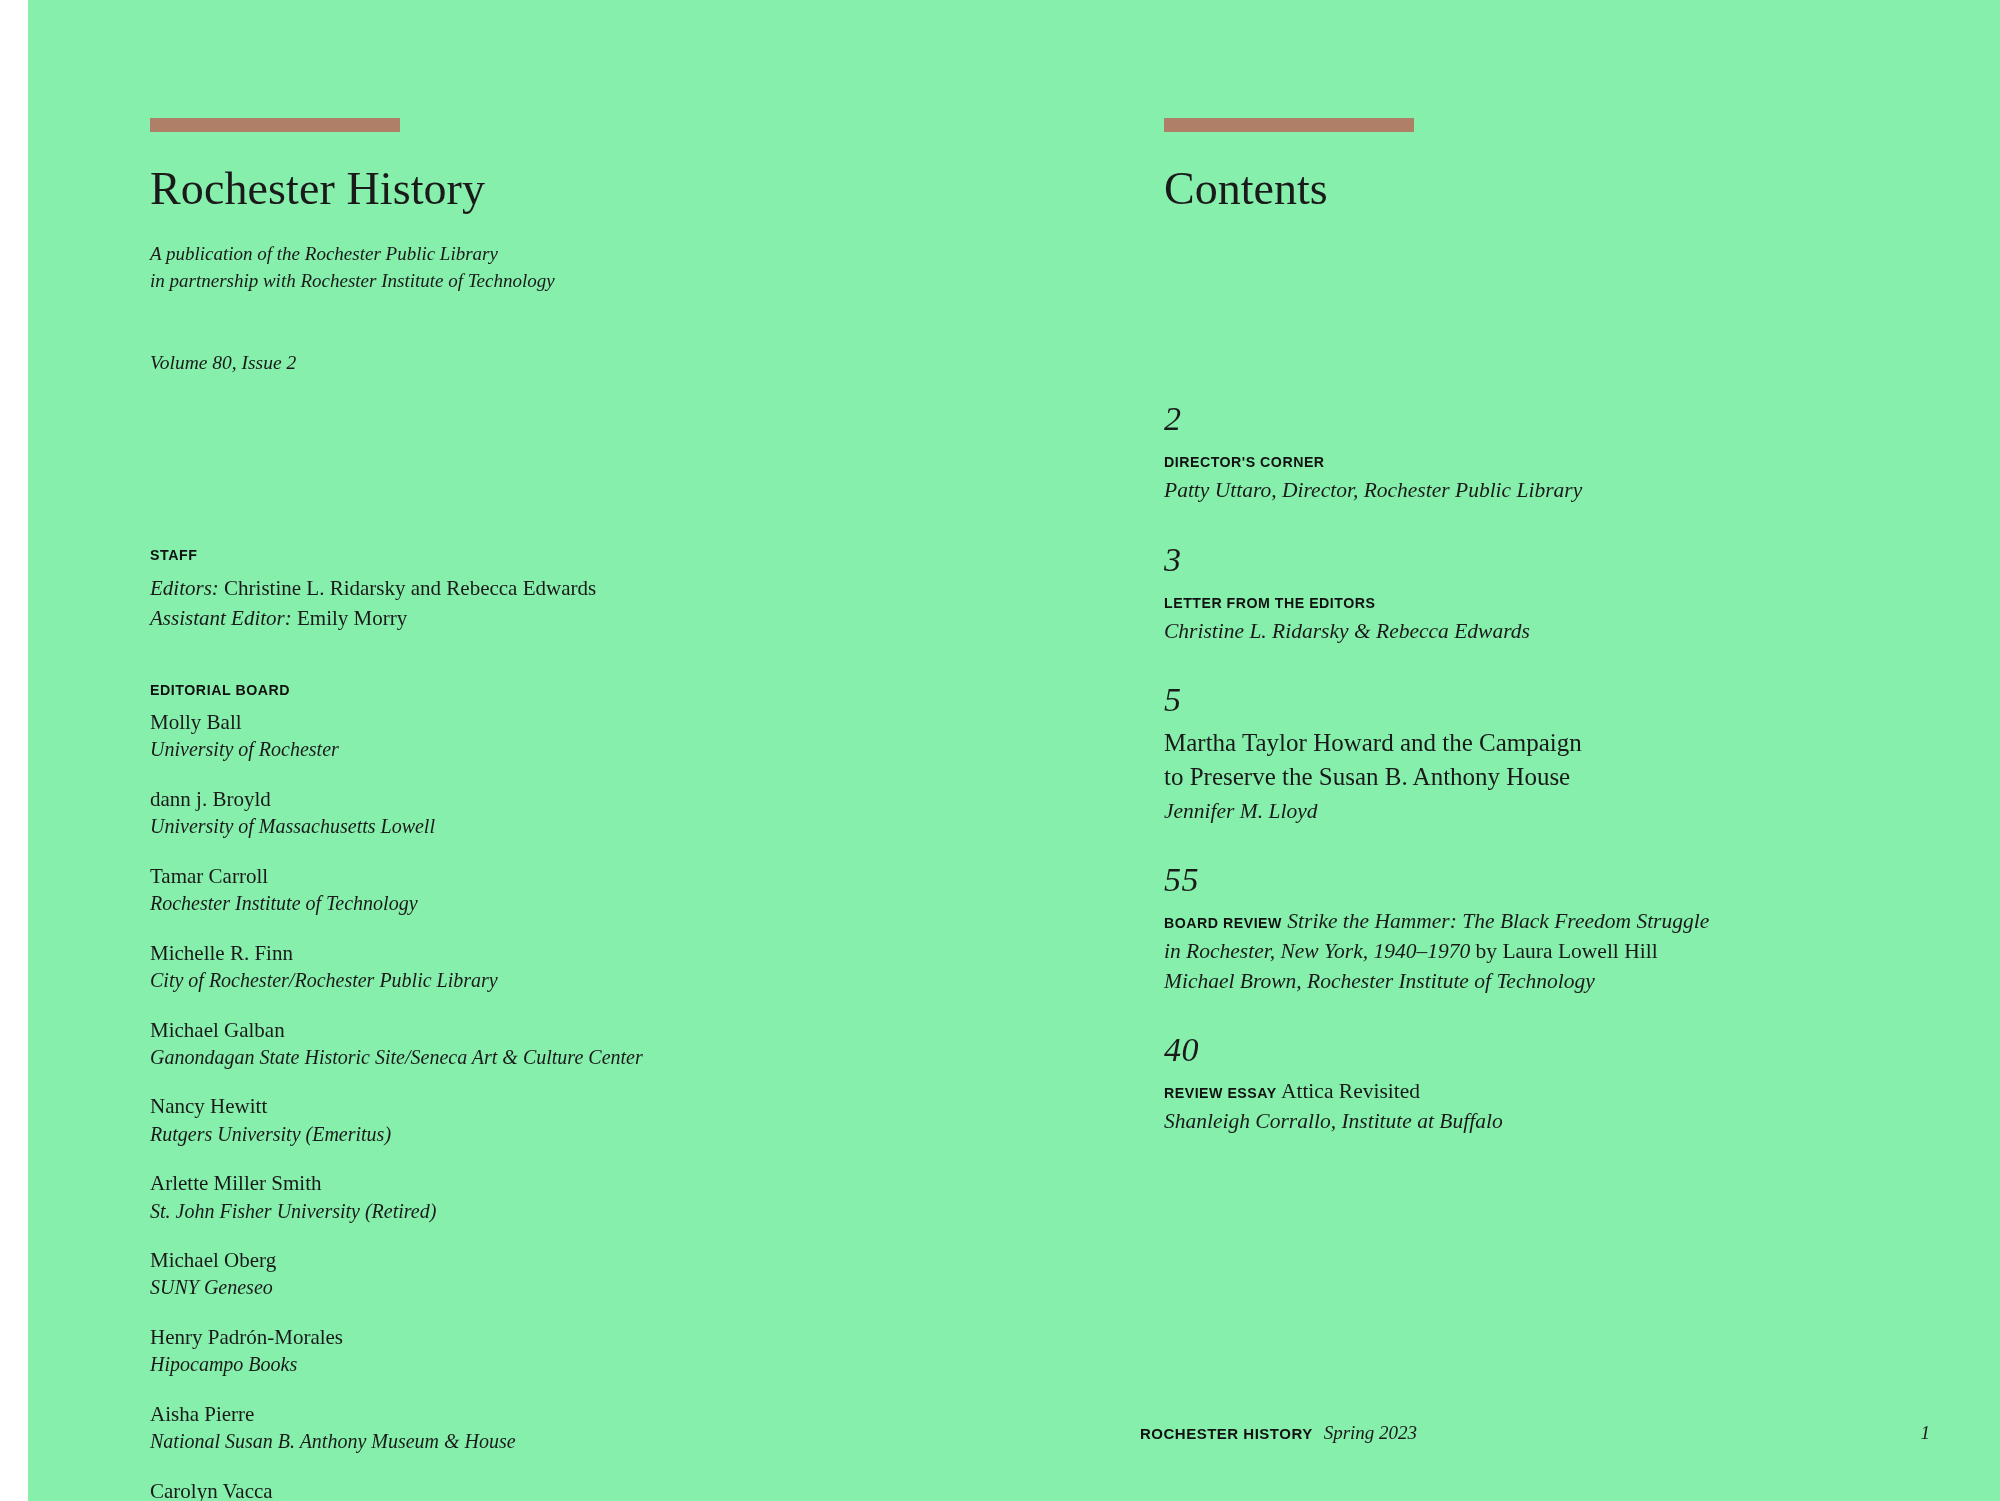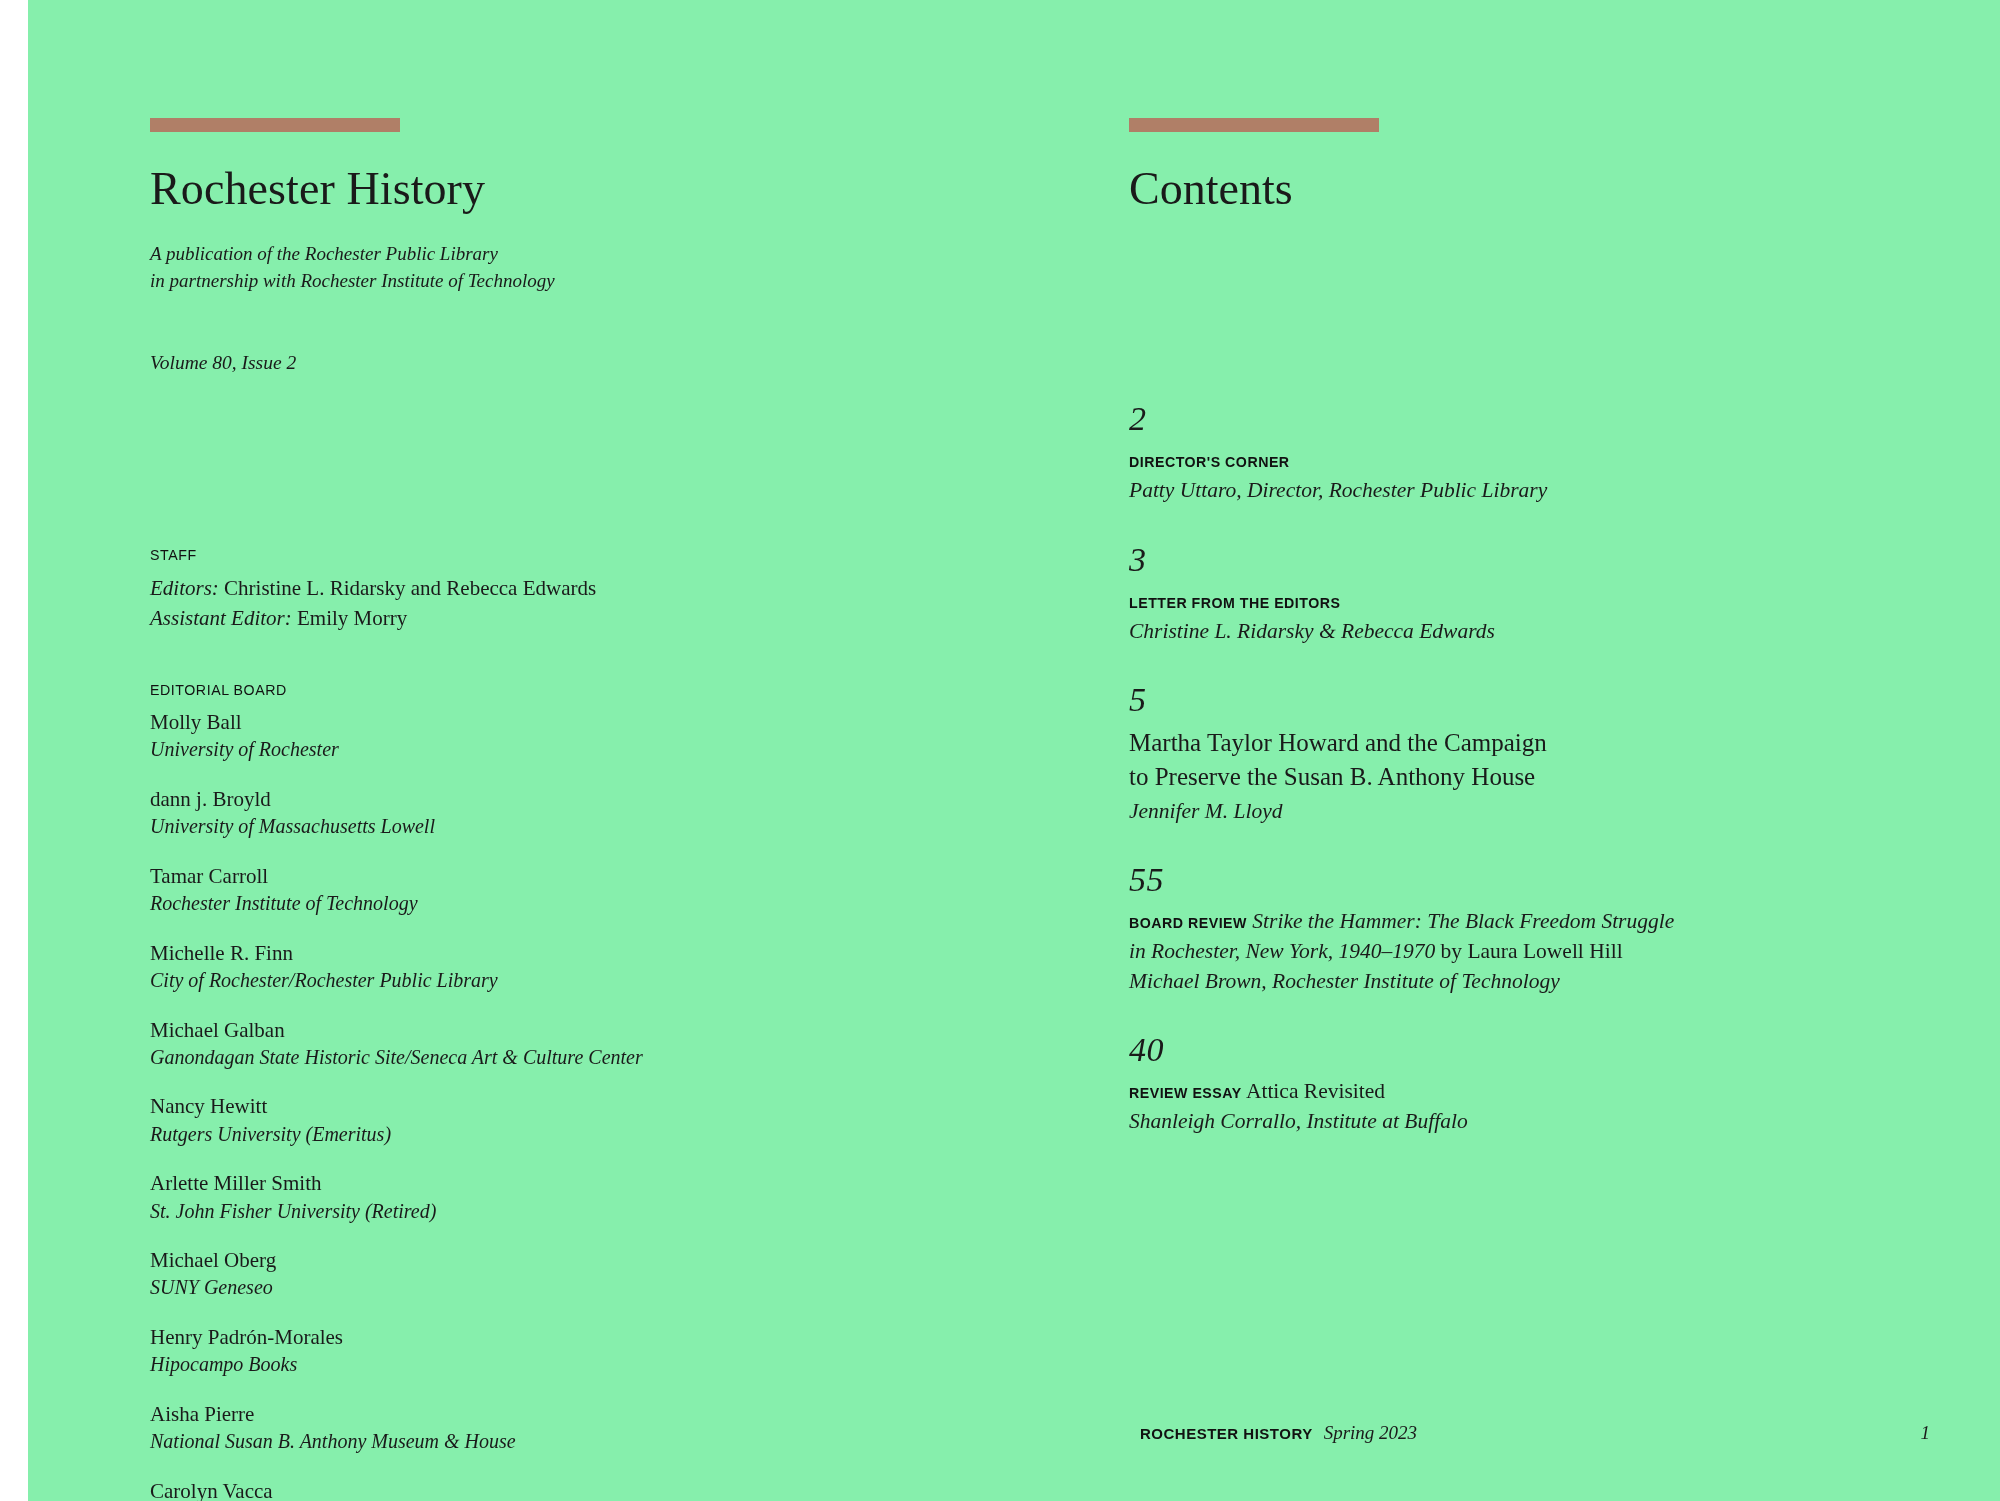--- a/index.html
+++ b/index.html
@@ -20,21 +20,21 @@
 
   
   .col-left {
     position: absolute;
     left: 122px;
     top: 118px;
     width: 640px;
   }
   .col-right {
     position: absolute;
-    left: 1101px;
+    left: 1136px;
     top: 118px;
     width: 700px;
   }
 
   
   .rule {
     width: 250px;
     height: 14px;
     background: #b07f67;
     margin-bottom: 33px;
@@ -57,21 +57,21 @@
   .volume {
     font-style: italic;
     font-size: 19.5px;
     line-height: 1.42;
     margin: 54px 0 0 0;
   }
 
   
   .kicker {
     font-family: "Liberation Sans", sans-serif;
-    font-weight: 400;
+    font-weight: 700;
     font-size: 14.2px;
     letter-spacing: 0.55px;
     line-height: 1.2;
     margin: 0 0 9px 0;
     color: #111111;
   }
 
   
   .staff-block { margin-top: 170px; }
   .staff-line {

